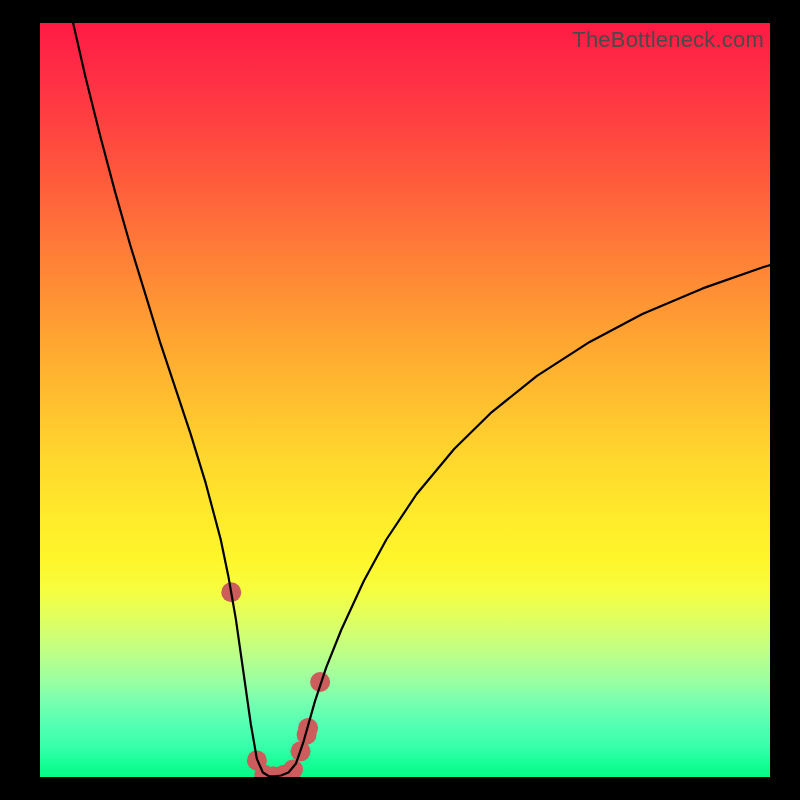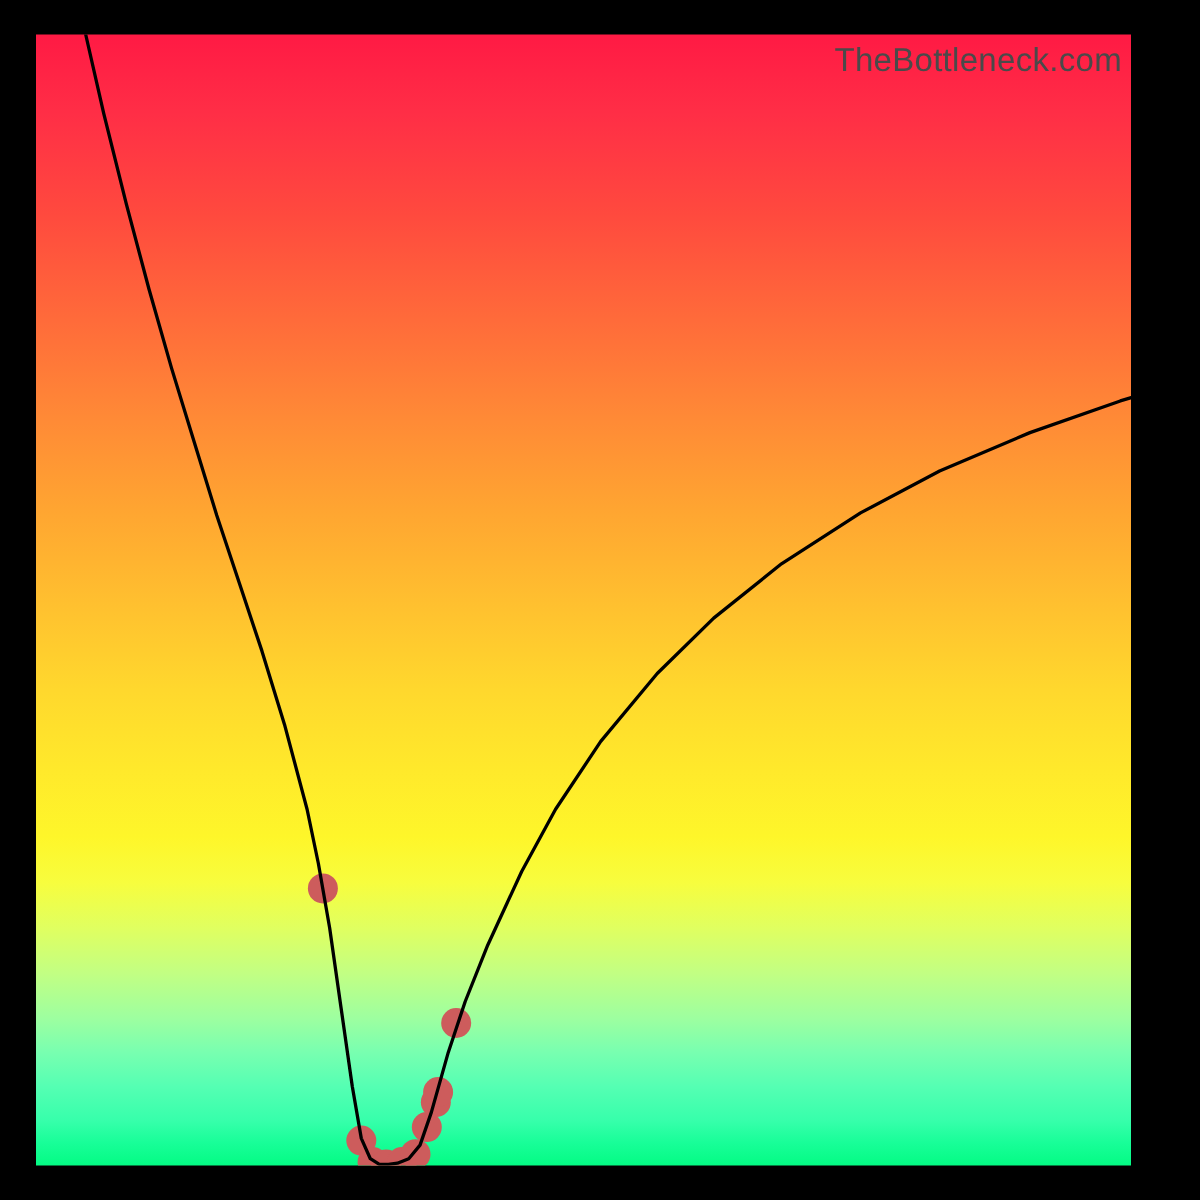--- a/index.html
+++ b/index.html
@@ -15,21 +15,21 @@
     position: absolute;
     top: 0;
     left: 0;
     width: 800px;
     height: 800px;
     background: #000;
   }
   .plot {
     position: absolute;
     top: 23px;
-    left: 24px;
+    left: 40px;
     width: 730px;
     height: 754px;
   }
   .gradient-bg {
     position: absolute;
     inset: 0;
     background: linear-gradient(to bottom,
       #ff1a44 0%,
       #ff2e46 7%,
       #ff4a3e 16%,

